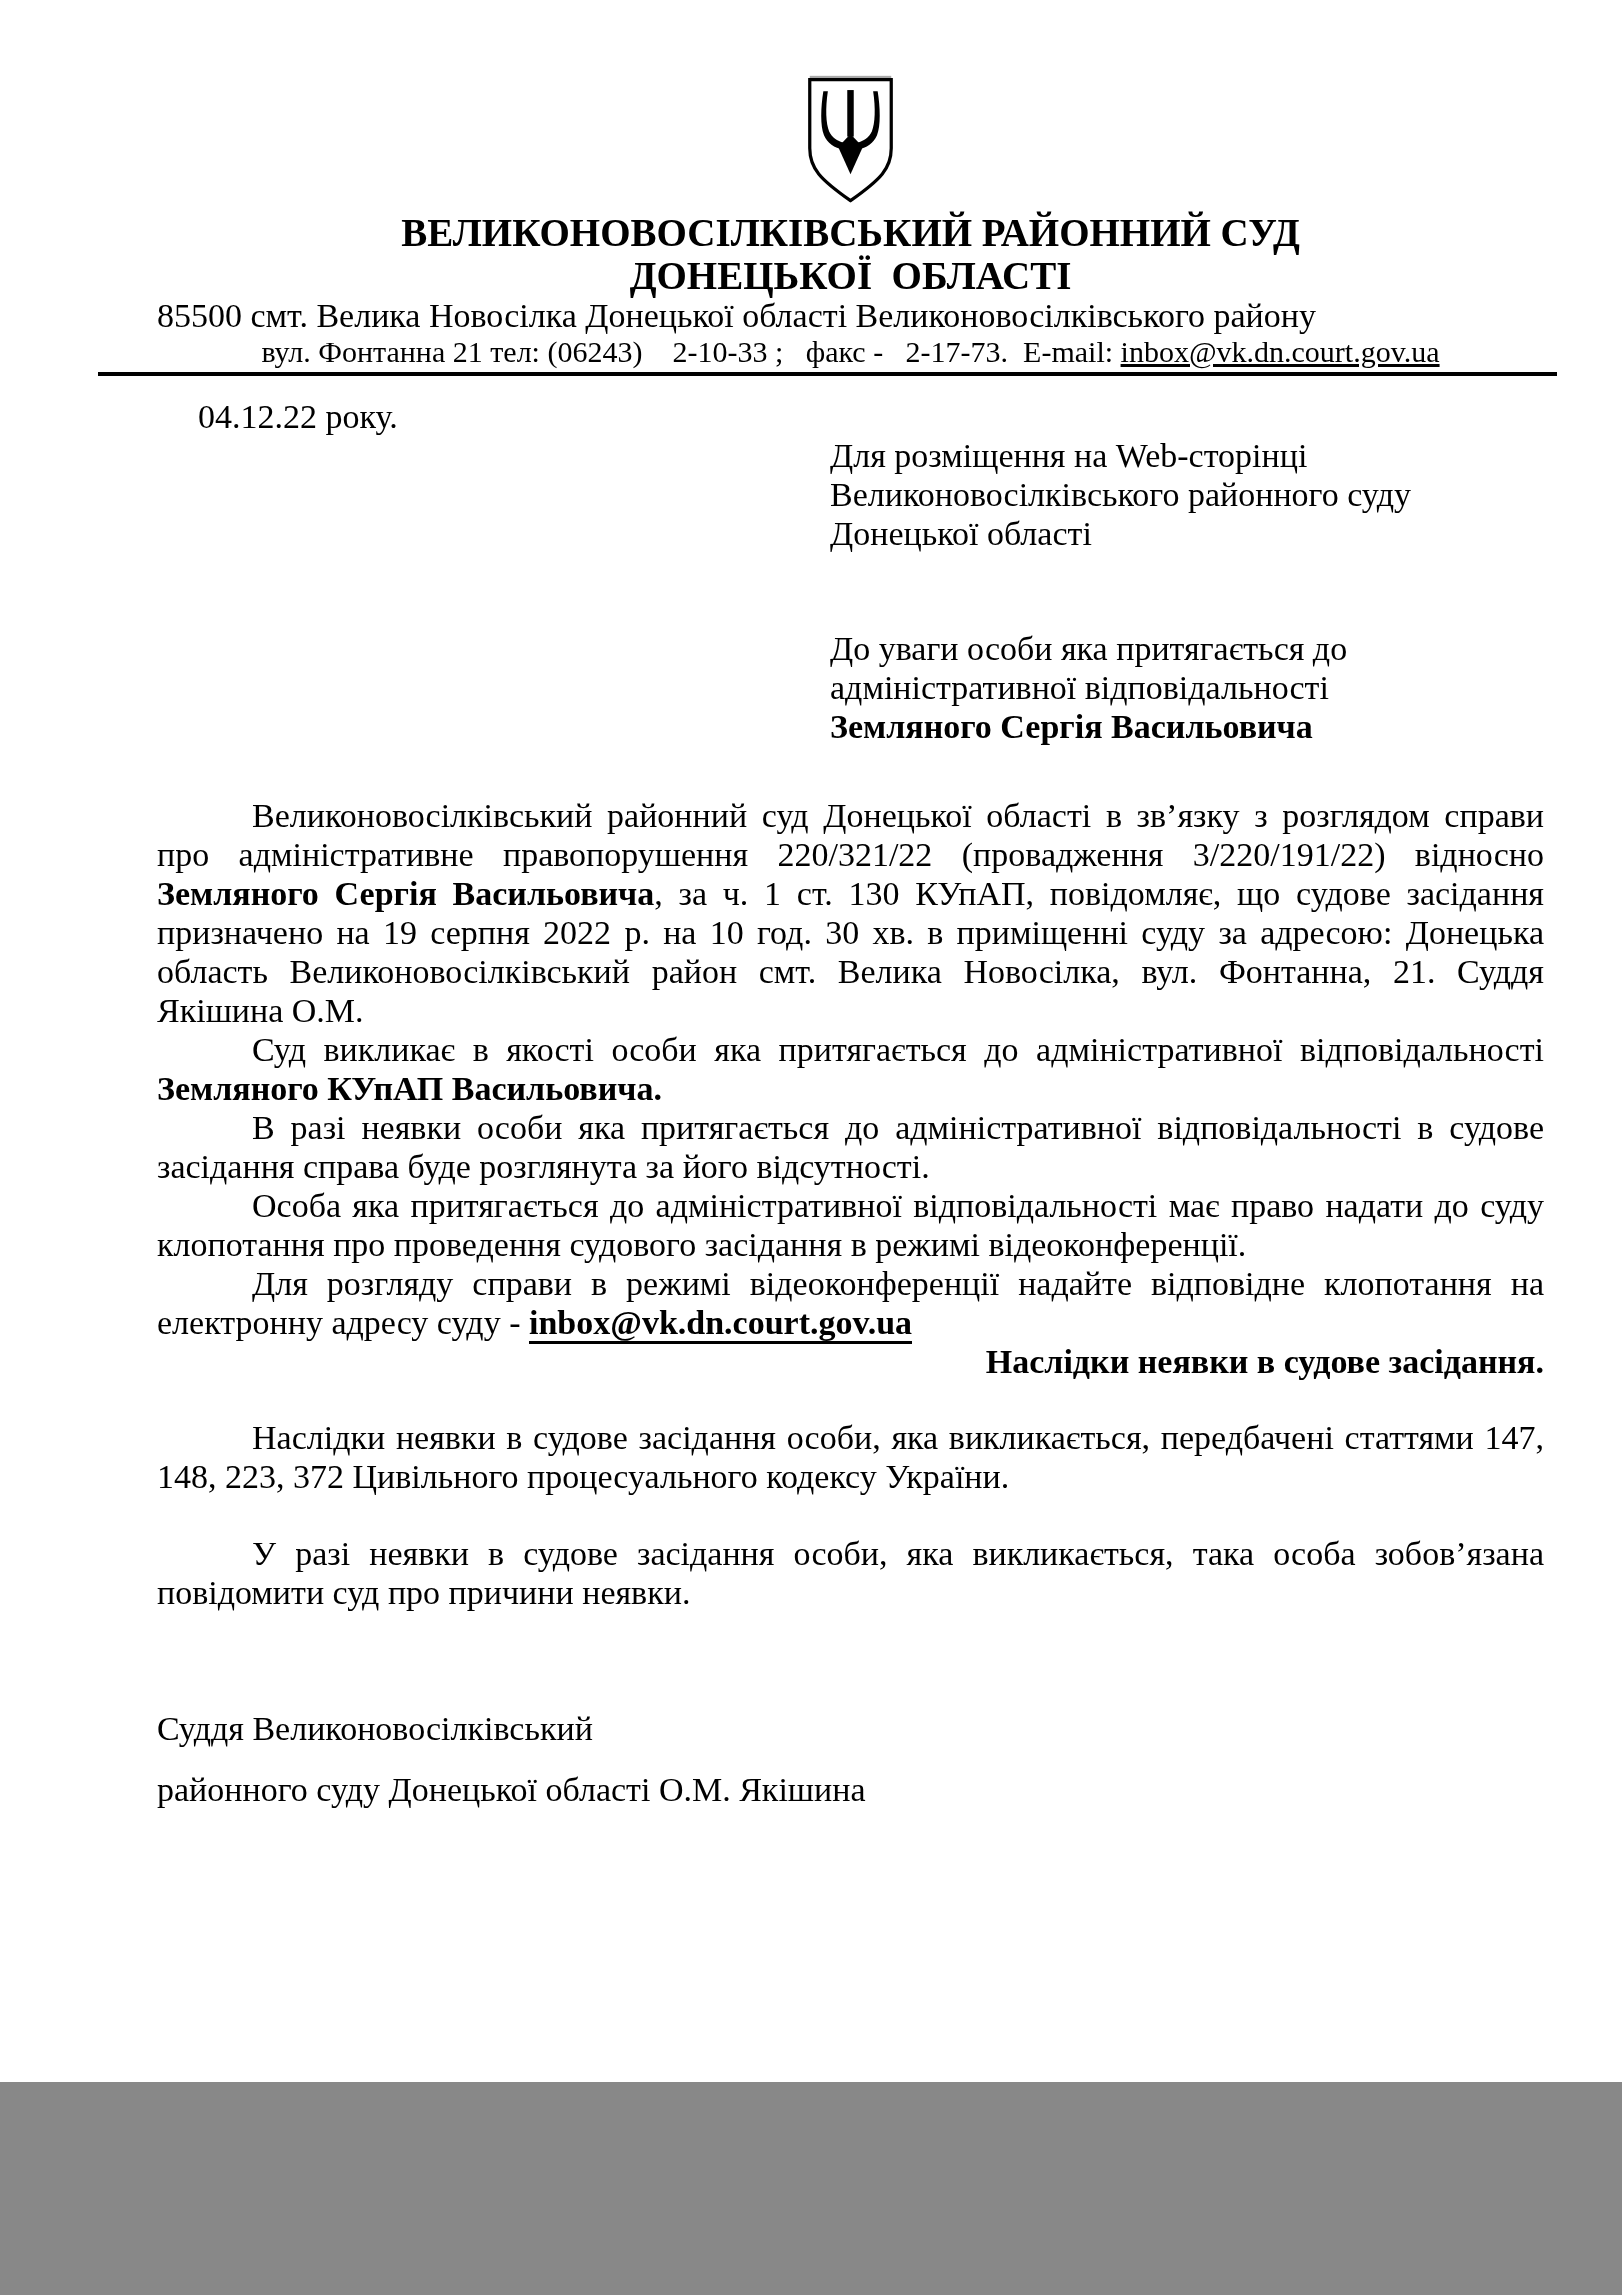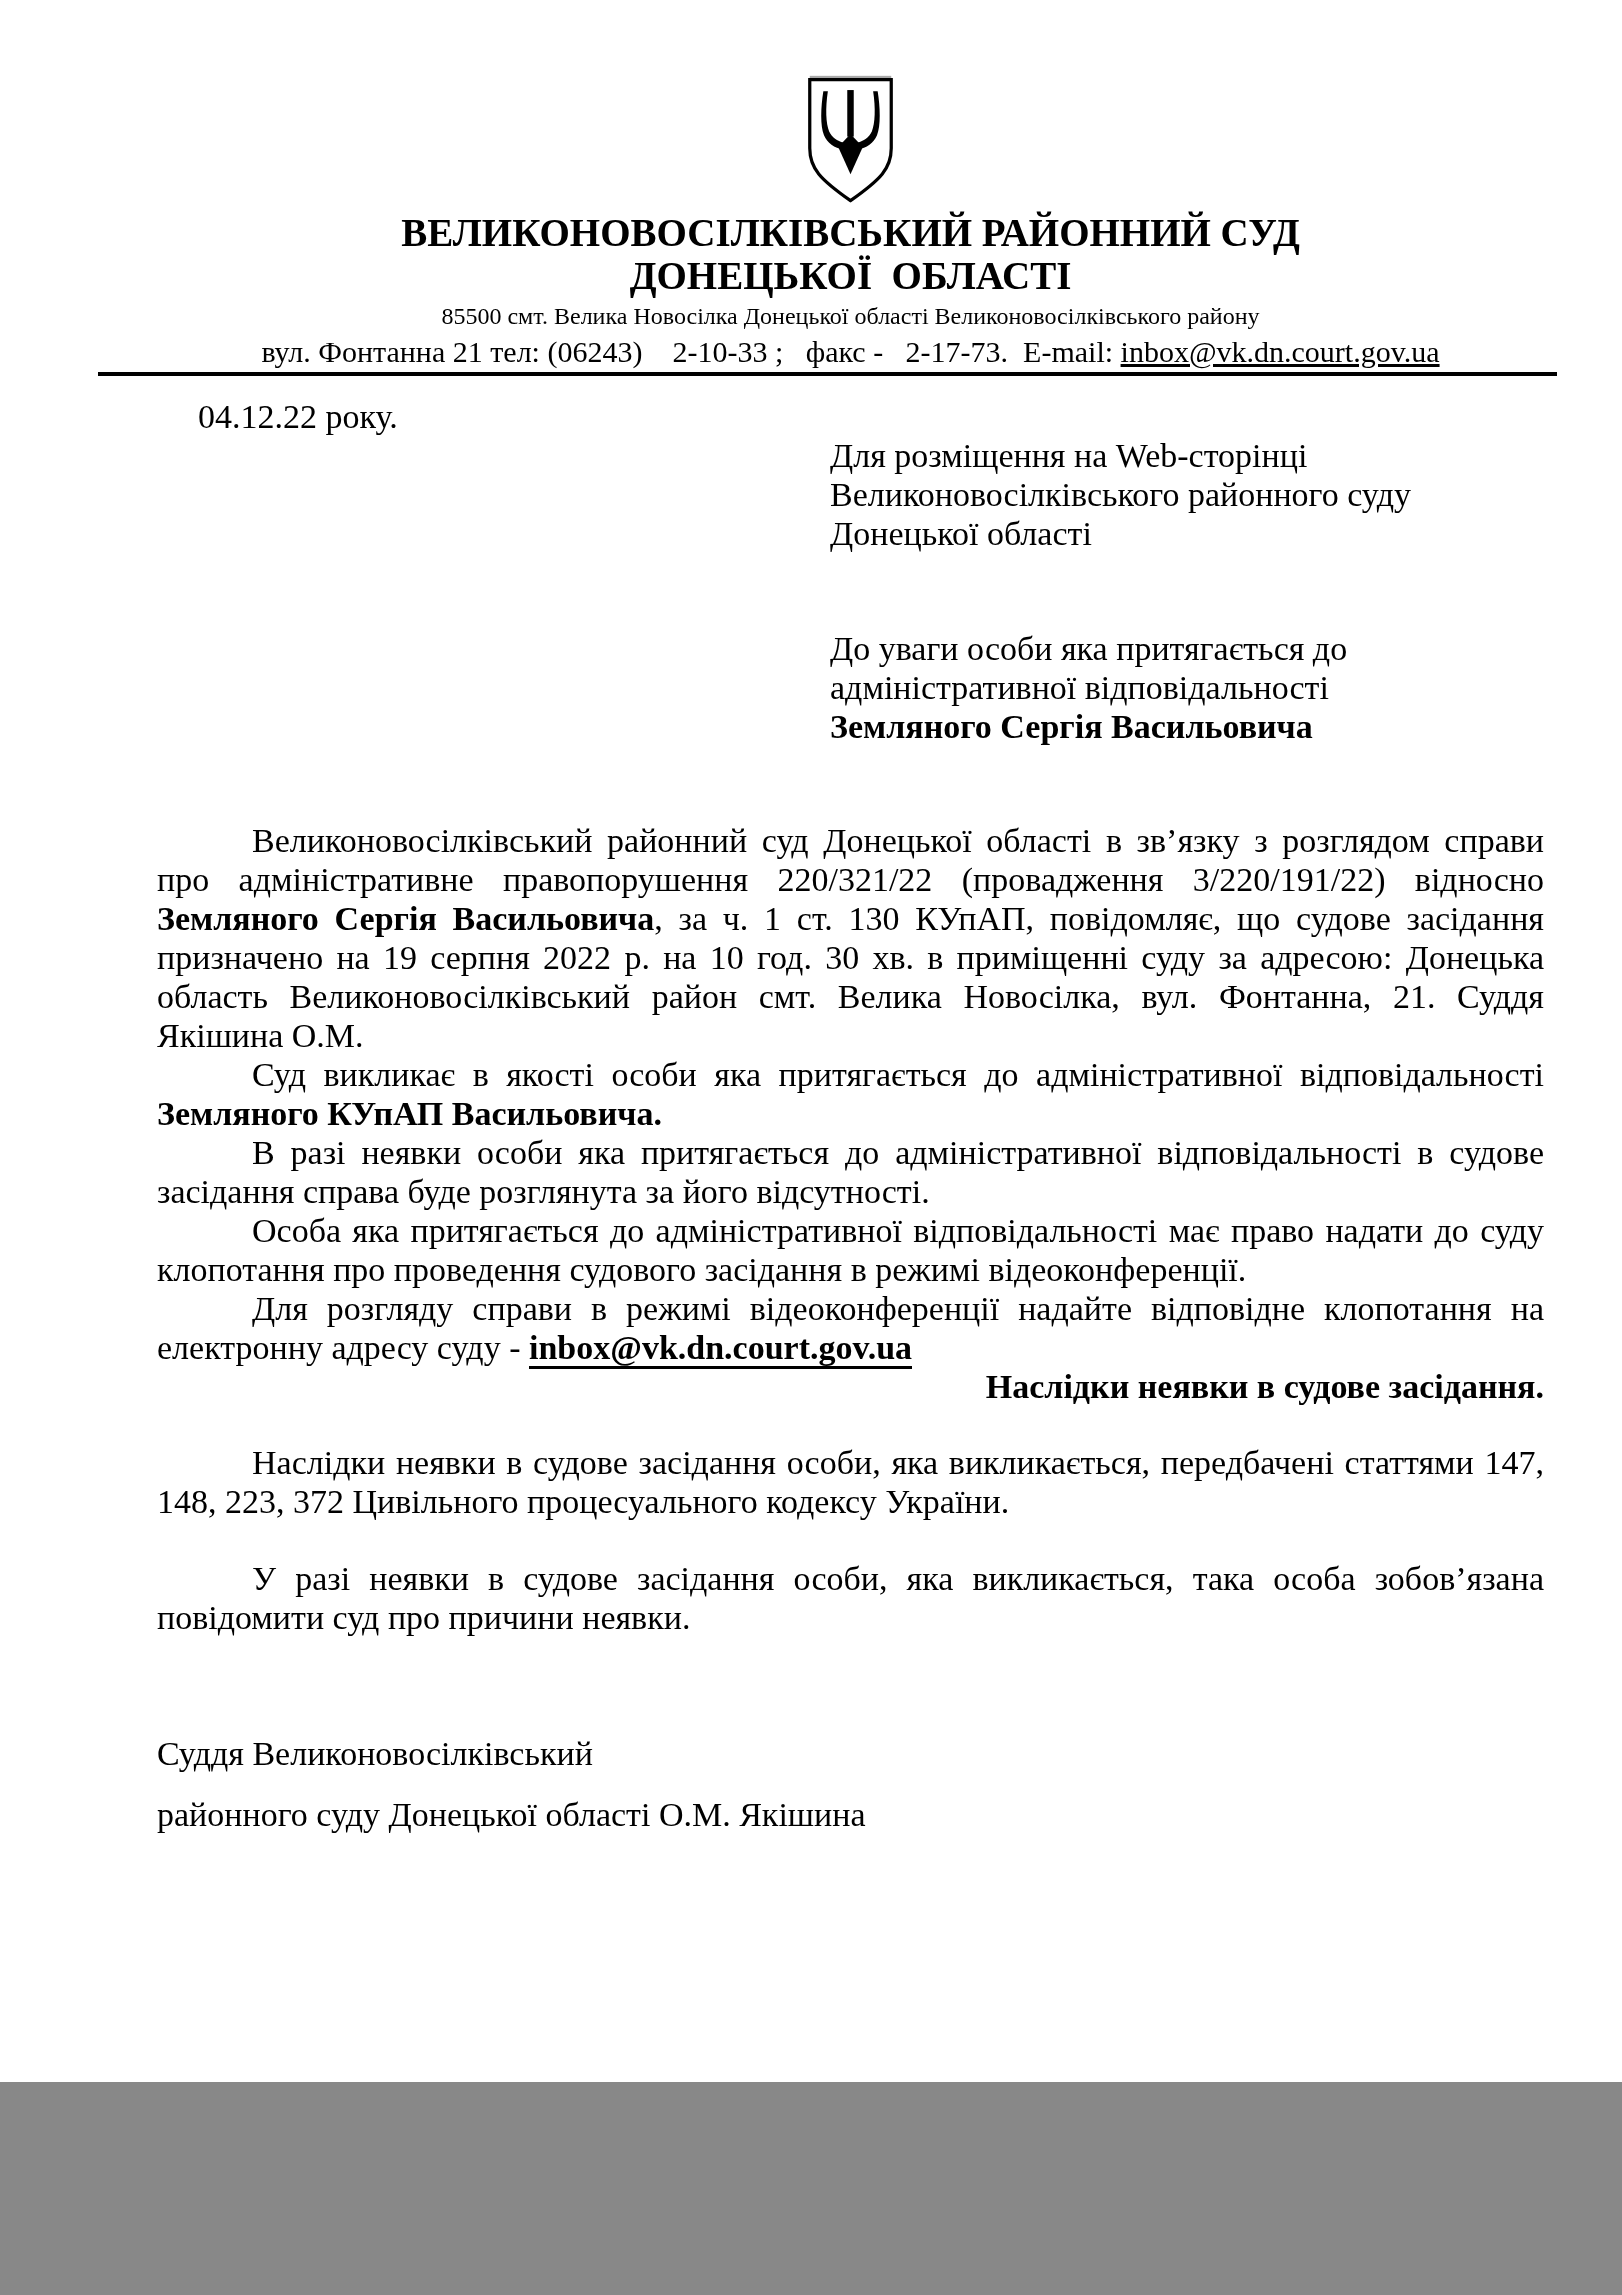--- a/index.html
+++ b/index.html
@@ -15,22 +15,22 @@
   .content { padding:75px 79px 0 157px; } 
 
   
   .emblem-wrap { width:97px; height:131px; margin:0 auto; }
   .court-name {
     margin-top:5.2px;
     font-size:39px; line-height:43px; font-weight:bold;
     text-align:center; white-space:pre-wrap;
   }
   .addr1 {
-    font-size:24px; line-height:38px;
-    text-align:center;
+    font-size:34px; line-height:38px;
+    text-align:left;
   }
   .addr2 {
     font-size:30px; line-height:34px;
     text-align:center; white-space:pre-wrap;
   }
   .addr2 .email { text-decoration:underline; }
   .head-rule {
     margin-left:-59px;           
     width:1459px; height:0;
     border-top:4.6px solid #000;
@@ -44,21 +44,21 @@
   }
   .addressee {
     margin-left:673px;          
     font-size:34px; line-height:39px;
   }
   .addressee .gap { height:76px; }
   .addressee .bold { font-weight:bold; }
 
   
   .body-text {
-    margin-top:75px;
+    margin-top:50px;
     font-size:34px; line-height:39px;
     text-align:justify;
   }
   .body-text p { margin:0; text-indent:95px; }
   .body-text .b { font-weight:bold; }
   .body-text .email-strong {
     font-weight:bold;
     border-bottom:3.3px solid #000;
   }
   .mid-heading {

